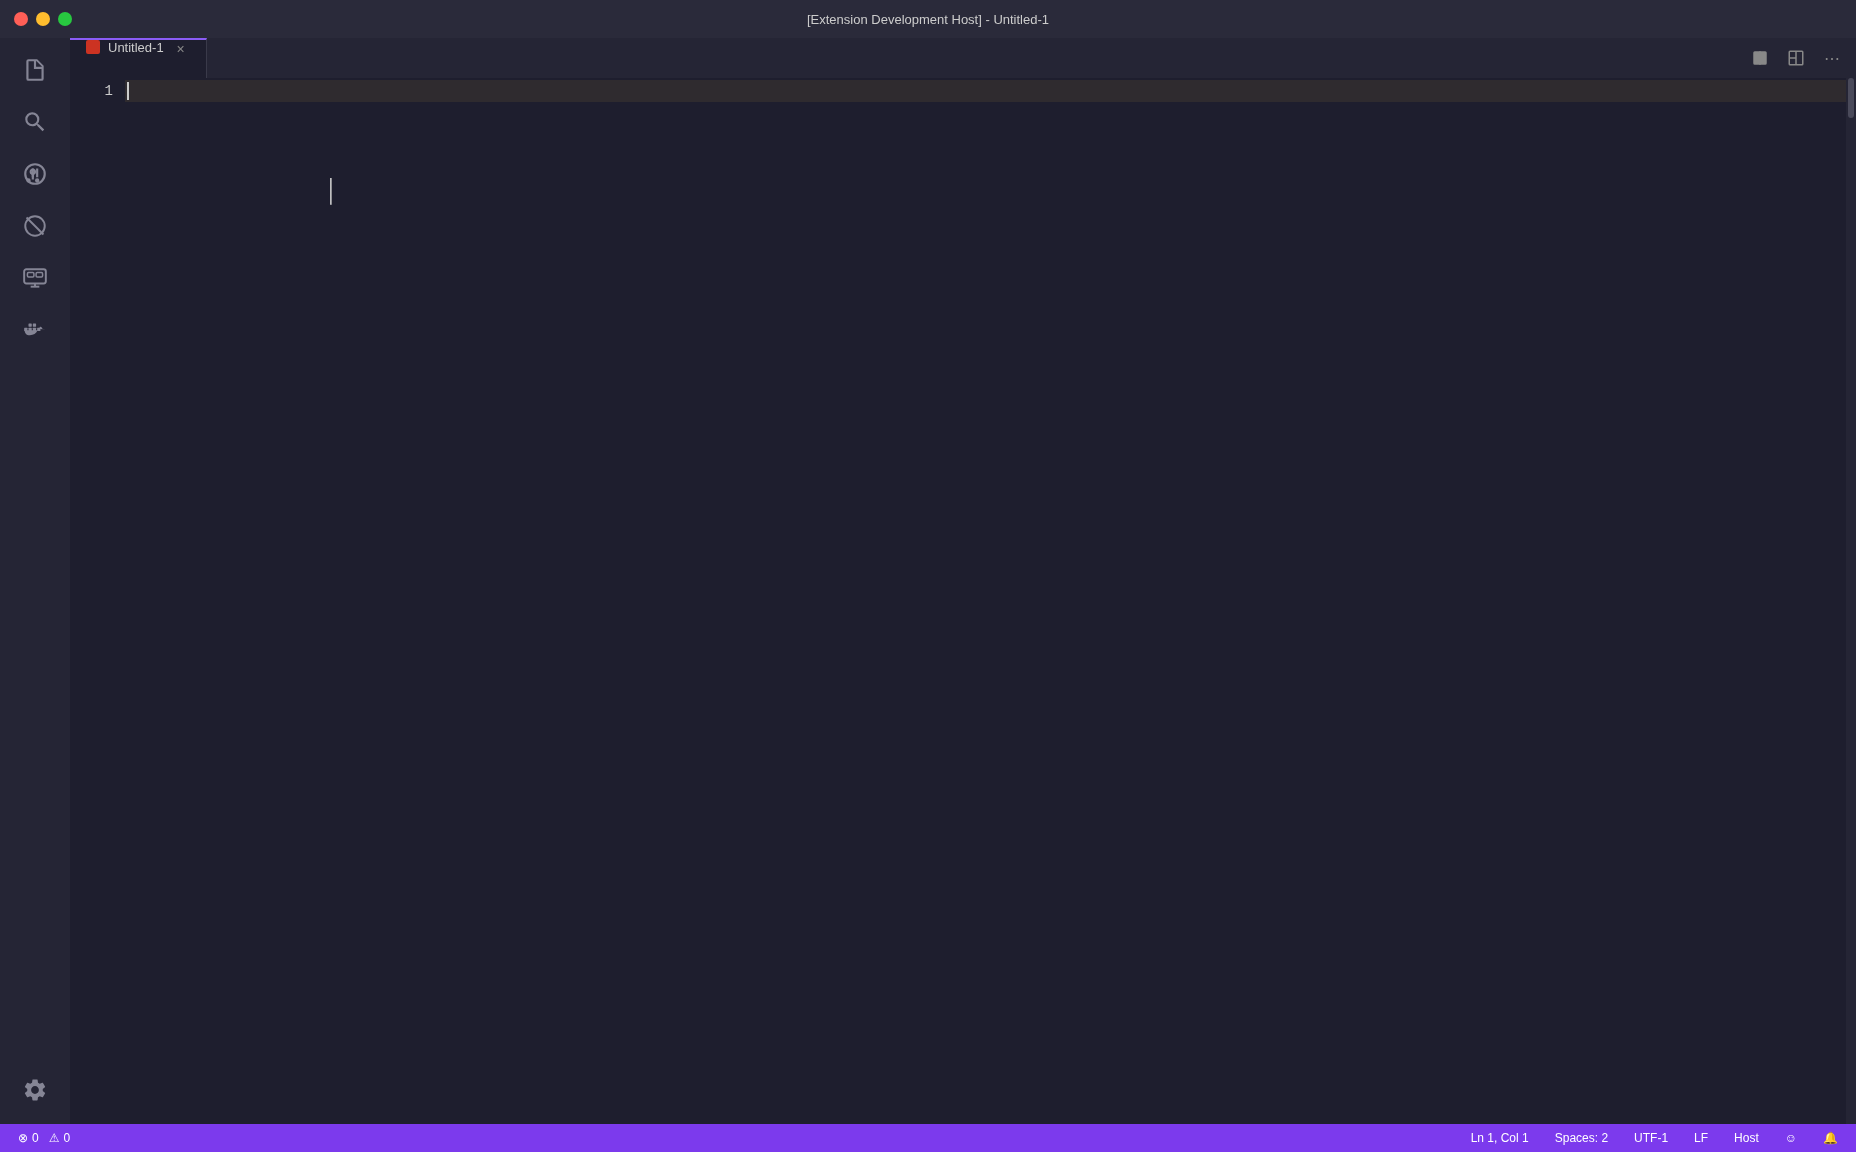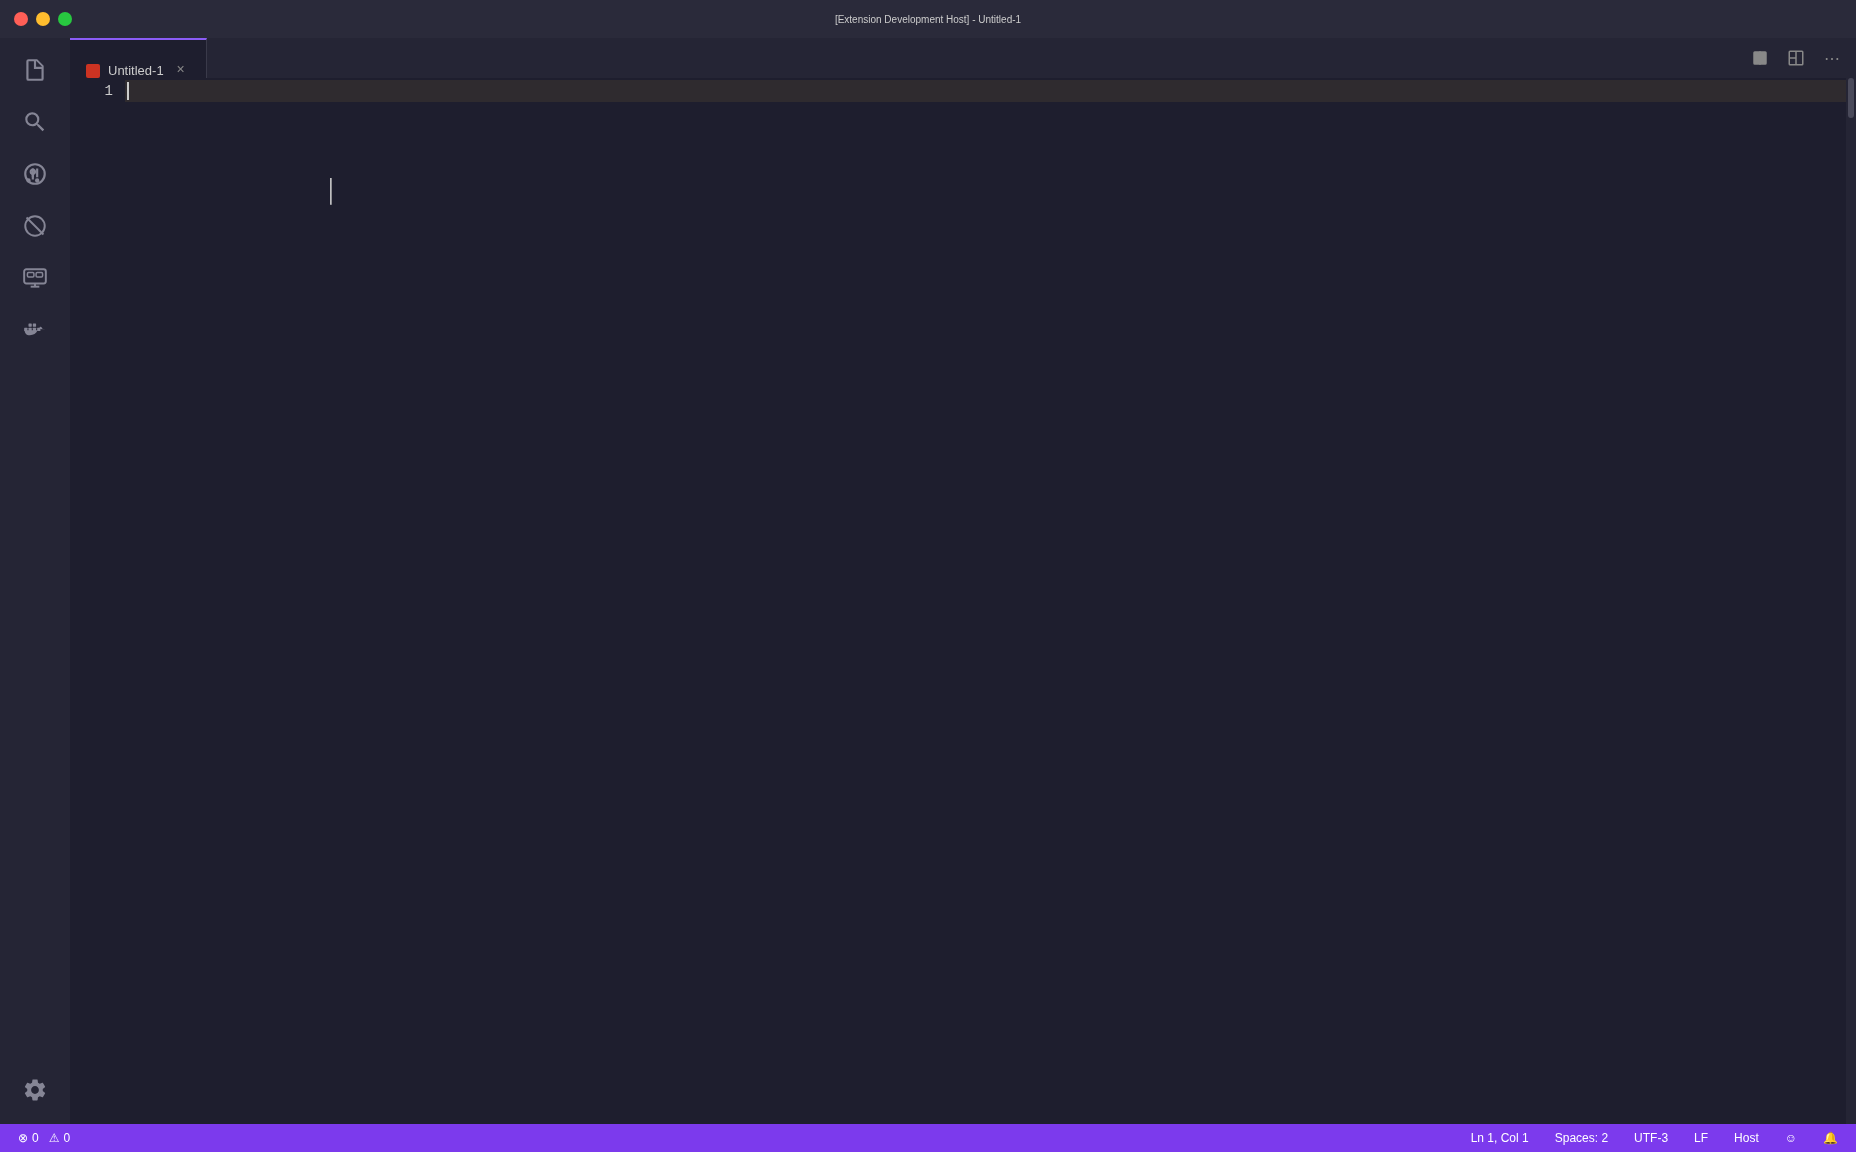--- a/index.html
+++ b/index.html
@@ -35,21 +35,21 @@
       width: 14px;
       height: 14px;
       border-radius: 50%;
       cursor: pointer;
     }
     .tb-close { background: #ff5f57; }
     .tb-minimize { background: #ffbd2e; }
     .tb-maximize { background: #28c840; }
     .title-bar-title {
       color: #cccccc;
-      font-size: 10px;
+      font-size: 13px;
       font-weight: 400;
     }
 
     
     .main-layout {
       display: flex;
       flex: 1;
       overflow: hidden;
     }
 
@@ -108,21 +108,21 @@
     
     .tab-bar {
       height: 40px;
       background: #252535;
       display: flex;
       align-items: stretch;
       flex-shrink: 0;
     }
     .tab {
       display: flex;
-      align-items: flex-end;
+      align-items: flex-start;
       gap: 8px;
       padding: 0 16px;
       background: #1e1e2e;
       border-top: 2px solid transparent;
       border-right: 1px solid #3a3a4a;
       cursor: pointer;
       font-size: 13px;
       color: #cccccc;
       min-width: 120px;
     }
@@ -406,21 +406,21 @@
     </div>
   </div>
   <div class="status-right">
     <div class="status-item">
       <span>Ln 1, Col 1</span>
     </div>
     <div class="status-item">
       <span>Spaces: 2</span>
     </div>
     <div class="status-item">
-      <span>UTF-3</span>
+      <span>UTF-1</span>
     </div>
     <div class="status-item">
       <span>LF</span>
     </div>
     <div class="status-item">
       <span>Host</span>
     </div>
     <div class="status-item">
       <span>☺</span>
     </div>

